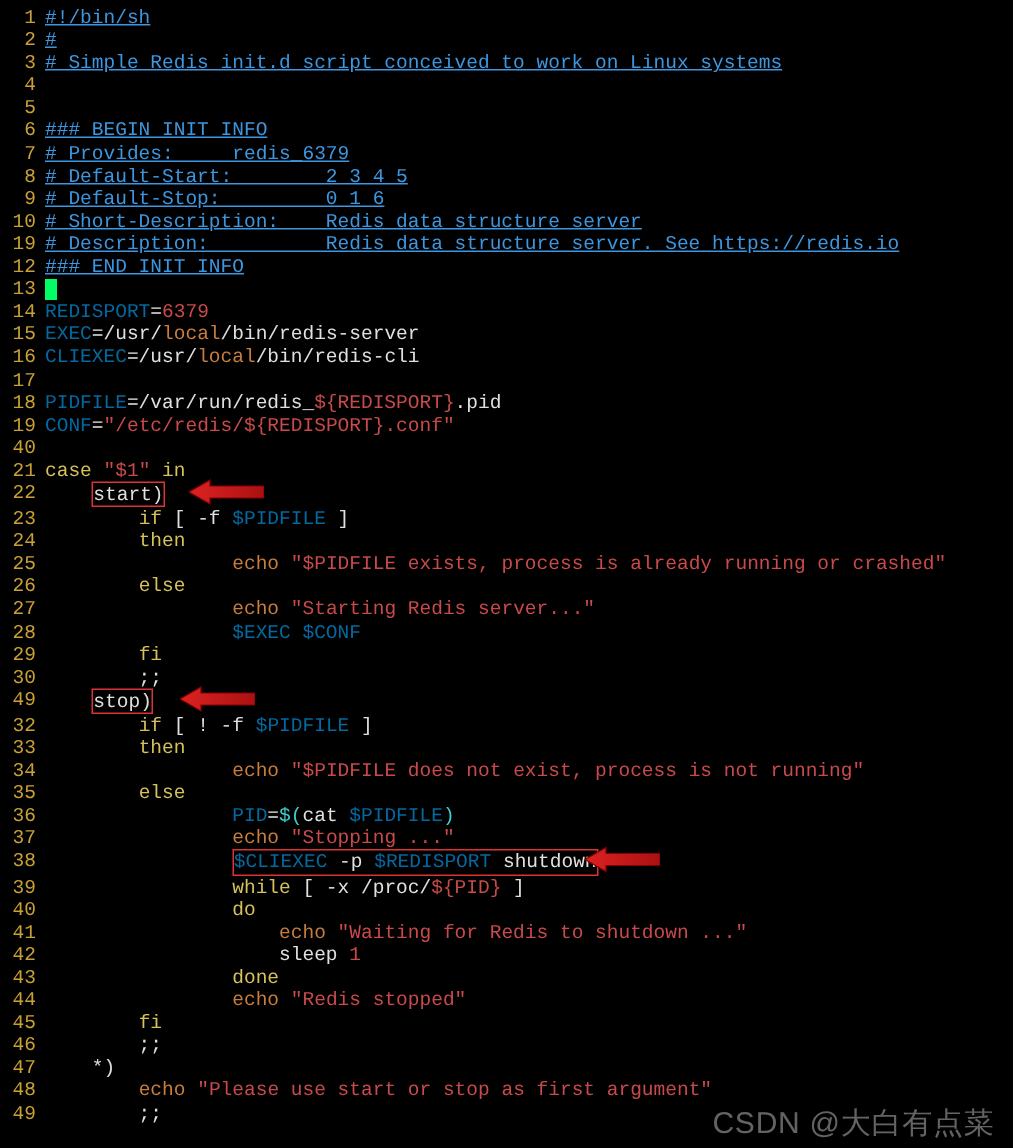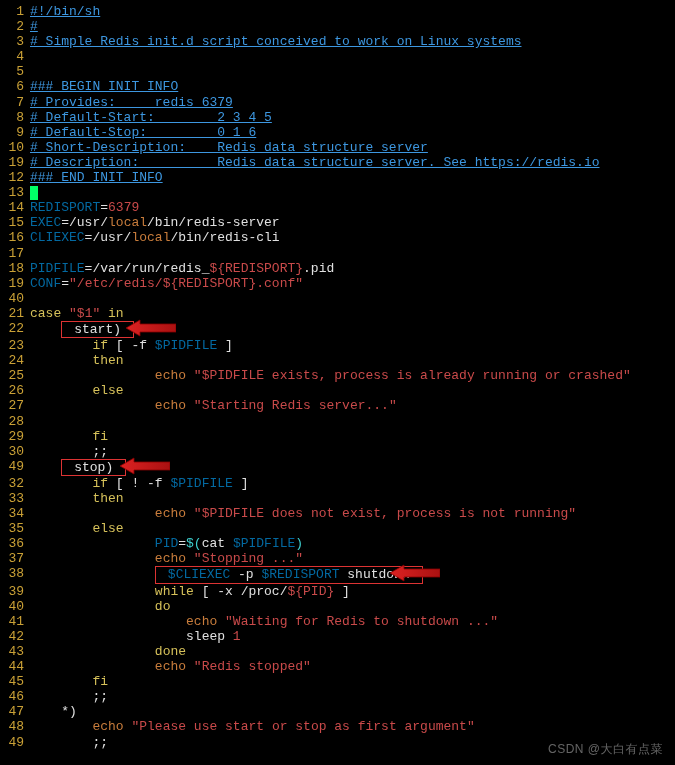--- a/index.html
+++ b/index.html
@@ -37,35 +37,35 @@
   .cursor-block {
     background: #00ff66;
     color: #00ff66;
     display: inline-block;
     width: 8px;
     height: 14px;
     vertical-align: text-bottom;
   }
   .box-red {
     border: 1px solid #d33;
-    padding: 0 12px;
+    padding: 0 0;
     display: inline-block;
   }
   .arrow {
     position: absolute;
     pointer-events: none;
   }
   .arrow svg { display: block; }
   .watermark {
     position: absolute;
     bottom: 8px;
     right: 12px;
     color: rgba(220,220,220,0.45);
     font-family: Arial, sans-serif;
-    font-size: 12px;
+    font-size: 20px;
     letter-spacing: 0.5px;
   }
 </style>
 </head>
 <body>
 
 <div id="editor">
     <div class="line"><span class="lineno">1</span><span class="code"><span class="c-comment">#!/bin/sh</span></span></div>
     <div class="line"><span class="lineno">2</span><span class="code"><span class="c-comment">#</span></span></div>
     <div class="line"><span class="lineno">3</span><span class="code"><span class="c-comment"># Simple Redis init.d script conceived to work on Linux systems</span></span></div>
@@ -94,21 +94,21 @@
                 <stop offset="1" stop-color="#a11"></stop>
               </linearGradient>
             </defs>
             <polygon points="0,9 14,1 14,5 50,5 50,13 14,13 14,17" fill="url(#g)" stroke="#800" stroke-width="0.8"></polygon>
           </svg></span></span></div>
     <div class="line"><span class="lineno">23</span><span class="code"><span class="c-white">        </span><span class="c-yellow">if</span><span class="c-white"> [ -f </span><span class="c-teal">$PIDFILE</span><span class="c-white"> ]</span></span></div>
     <div class="line"><span class="lineno">24</span><span class="code"><span class="c-white">        </span><span class="c-yellow">then</span></span></div>
     <div class="line"><span class="lineno">25</span><span class="code"><span class="c-white">                </span><span class="c-orange">echo</span><span class="c-white"> </span><span class="c-red">"$PIDFILE exists, process is already running or crashed"</span></span></div>
     <div class="line"><span class="lineno">26</span><span class="code"><span class="c-white">        </span><span class="c-yellow">else</span></span></div>
     <div class="line"><span class="lineno">27</span><span class="code"><span class="c-white">                </span><span class="c-orange">echo</span><span class="c-white"> </span><span class="c-red">"Starting Redis server..."</span></span></div>
-    <div class="line"><span class="lineno">28</span></div>
+    <div class="line"><span class="lineno">28</span><span class="code"><span class="c-white">                </span><span class="c-teal">$EXEC $CONF</span></span></div>
     <div class="line"><span class="lineno">29</span><span class="code"><span class="c-white">        </span><span class="c-yellow">fi</span></span></div>
     <div class="line"><span class="lineno">30</span><span class="code"><span class="c-white">        ;;</span></span></div>
     <div class="line"><span class="lineno">49</span><span class="code"><span class="c-white">    </span><span class="box-red"><span class="c-white">stop)</span></span><span class="arrow" style="left: 90px; top: -2px;"><svg width="50" height="18" viewBox="0 0 50 18">
             <defs>
               <linearGradient id="g" x1="0" x2="1">
                 <stop offset="0" stop-color="#d22"></stop>
                 <stop offset="1" stop-color="#a11"></stop>
               </linearGradient>
             </defs>
             <polygon points="0,9 14,1 14,5 50,5 50,13 14,13 14,17" fill="url(#g)" stroke="#800" stroke-width="0.8"></polygon>

